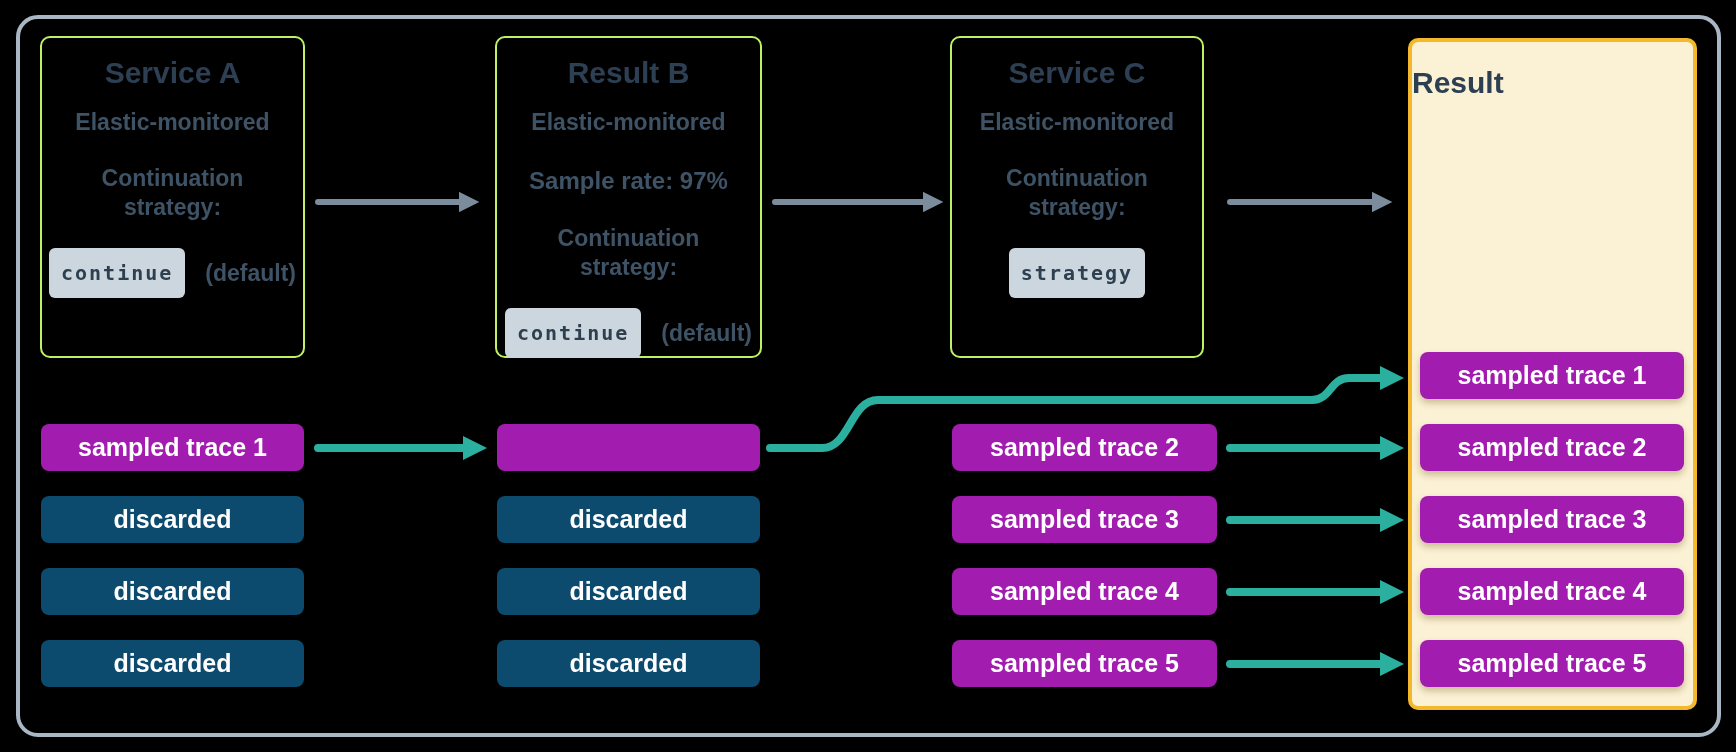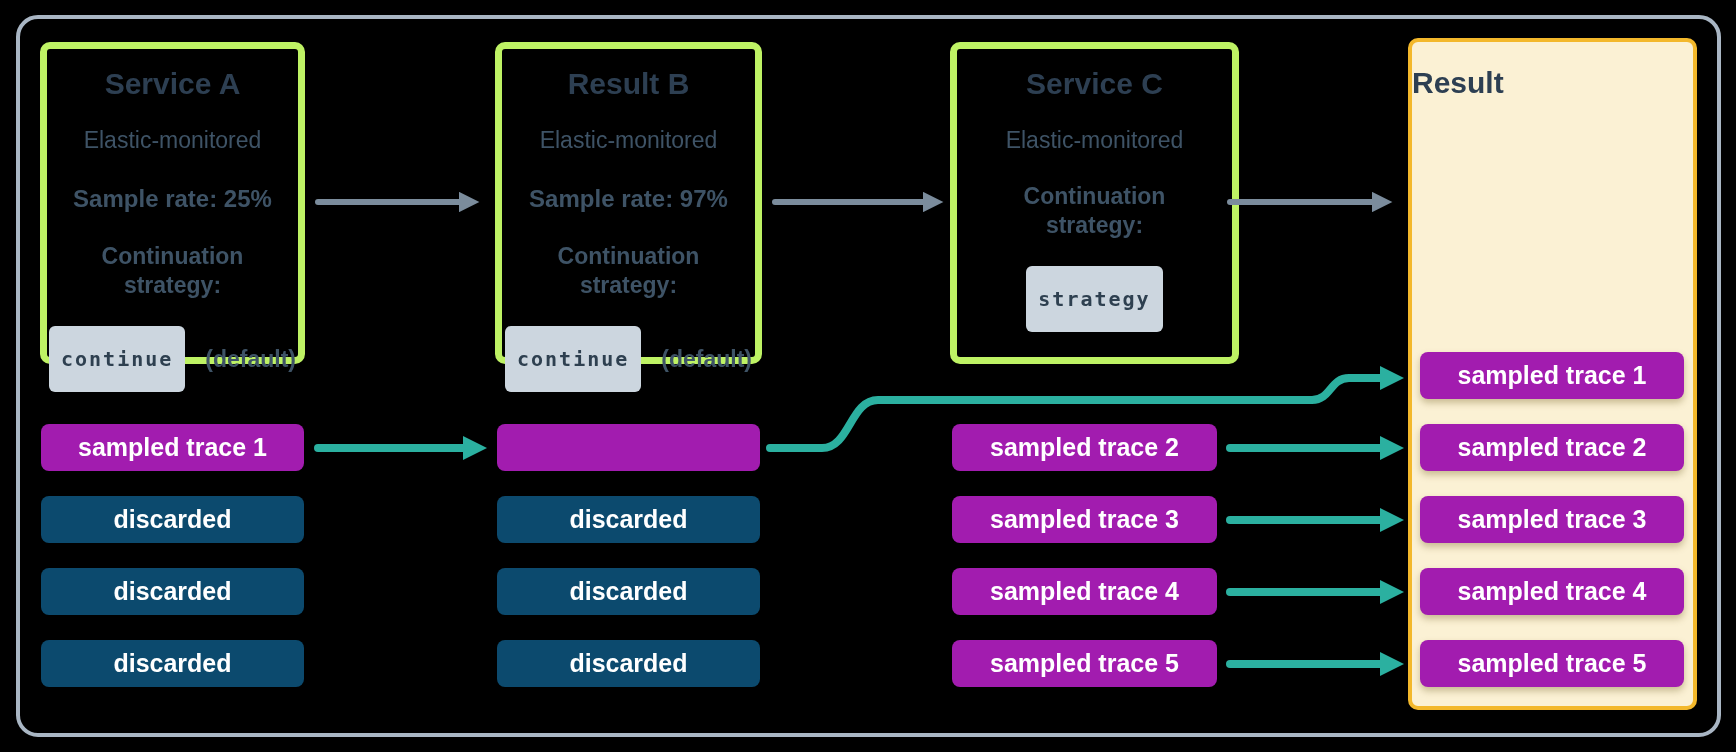--- a/index.html
+++ b/index.html
@@ -6,34 +6,34 @@
   *{box-sizing:border-box;}
   .stage{
     position:relative;width:1736px;height:752px;background:#000;
     font-family:"Liberation Sans","DejaVu Sans",sans-serif;overflow:hidden;
   }
   .outer-frame{
     position:absolute;left:16px;top:15px;width:1705px;height:722px;
     border:4px solid #a9b6c4;border-radius:22px;background:transparent;
   }
   .service-box{
-    position:absolute;top:42px;height:322px;
-    border:7px solid #bef264;border-radius:10px;background:transparent;
+    position:absolute;top:36px;height:322px;
+    border:2px solid #bef264;border-radius:10px;background:transparent;
     display:flex;flex-direction:column;align-items:center;text-align:center;
   }
   .box-a{left:40px;width:265px;}
   .box-b{left:495px;width:267px;}
-  .box-c{left:950px;width:289px;}
+  .box-c{left:950px;width:254px;}
   .svc-title{margin-top:18px;font-size:30px;line-height:34px;font-weight:bold;color:#2d3f52;}
-  .svc-sub{margin-top:25px;font-size:23px;line-height:28px;font-weight:400;color:#3e5366;}
+  .svc-sub{margin-top:18px;font-size:23px;line-height:28px;font-weight:700;color:#3e5366;}
   .svc-rate{margin-top:30px;font-size:24px;line-height:30px;font-weight:600;color:#3e5366;}
   .svc-cont{margin-top:28px;font-size:23px;line-height:29px;font-weight:600;color:#3e5366;}
   .strategy-row{margin-top:26px;display:flex;align-items:center;justify-content:center;}
   .code-chip{
-    background:#ccd6df;color:#2e4050;border-radius:6px;padding:18px 12px;
+    background:#ccd6df;color:#2e4050;border-radius:6px;padding:10px 12px;
     font-family:"DejaVu Sans Mono","Liberation Mono",monospace;
     font-size:20px;line-height:30px;letter-spacing:2px;font-weight:bold;
   }
   .default-label{margin-left:20px;font-size:23px;font-weight:600;color:#3e5366;}
   .result-box{
     position:absolute;left:1408px;top:38px;width:289px;height:672px;
     background:#fbf1d4;border:4px solid #f3b82b;border-radius:10px;
   }
   .result-title{
     margin-top:24px;text-align:left;font-size:30px;line-height:34px;
@@ -57,21 +57,20 @@
 </head>
 <body>
 
 <div class="stage">
 
   <div class="outer-frame"></div>
 
   <div class="service-box box-a">
     <div class="svc-title">Service A</div>
     <div class="svc-sub">Elastic-monitored</div>
-    <div class="svc-rate">Sample rate: 25%</div>
     <div class="svc-cont">
       <div>Continuation</div>
       <div>strategy:</div>
     </div>
     <div class="strategy-row">
       <span class="code-chip">continue</span>
       <span class="default-label">(default)</span>
     </div>
   </div>
 

